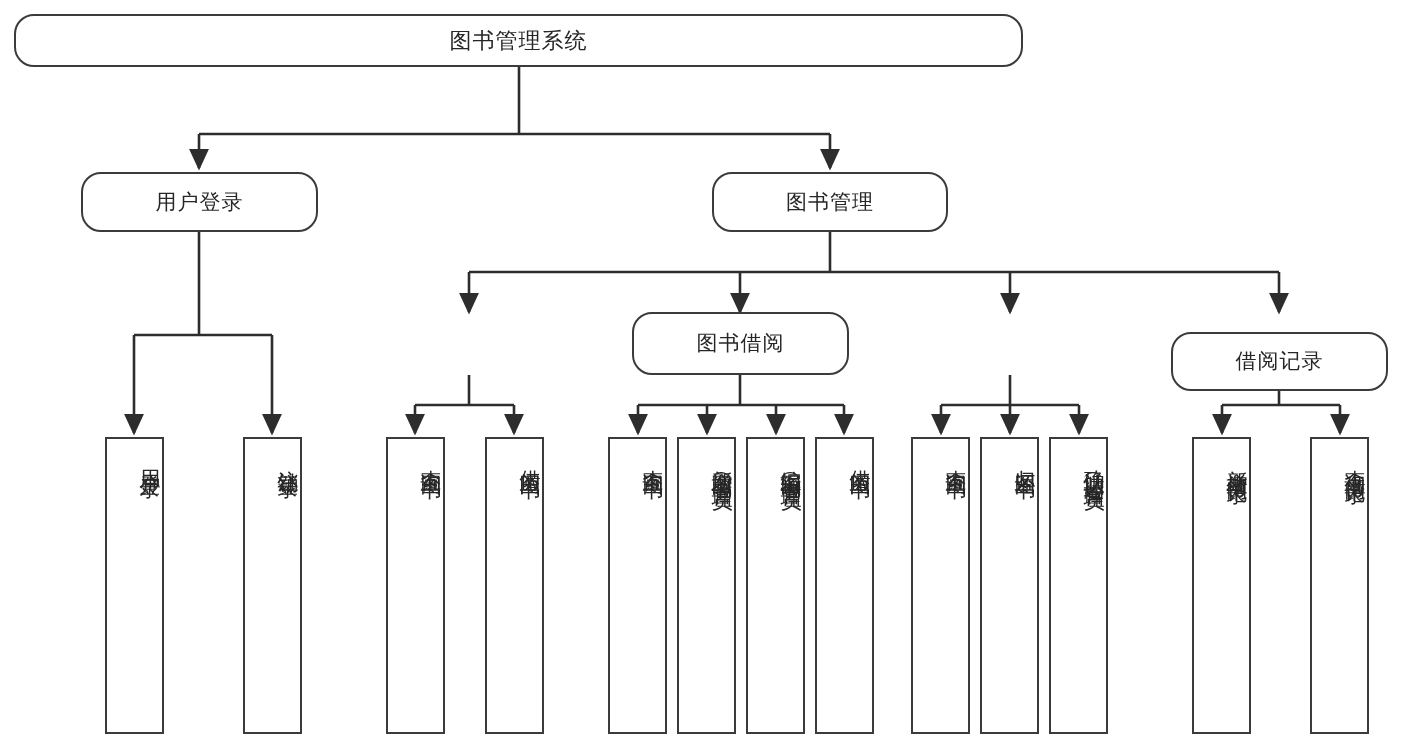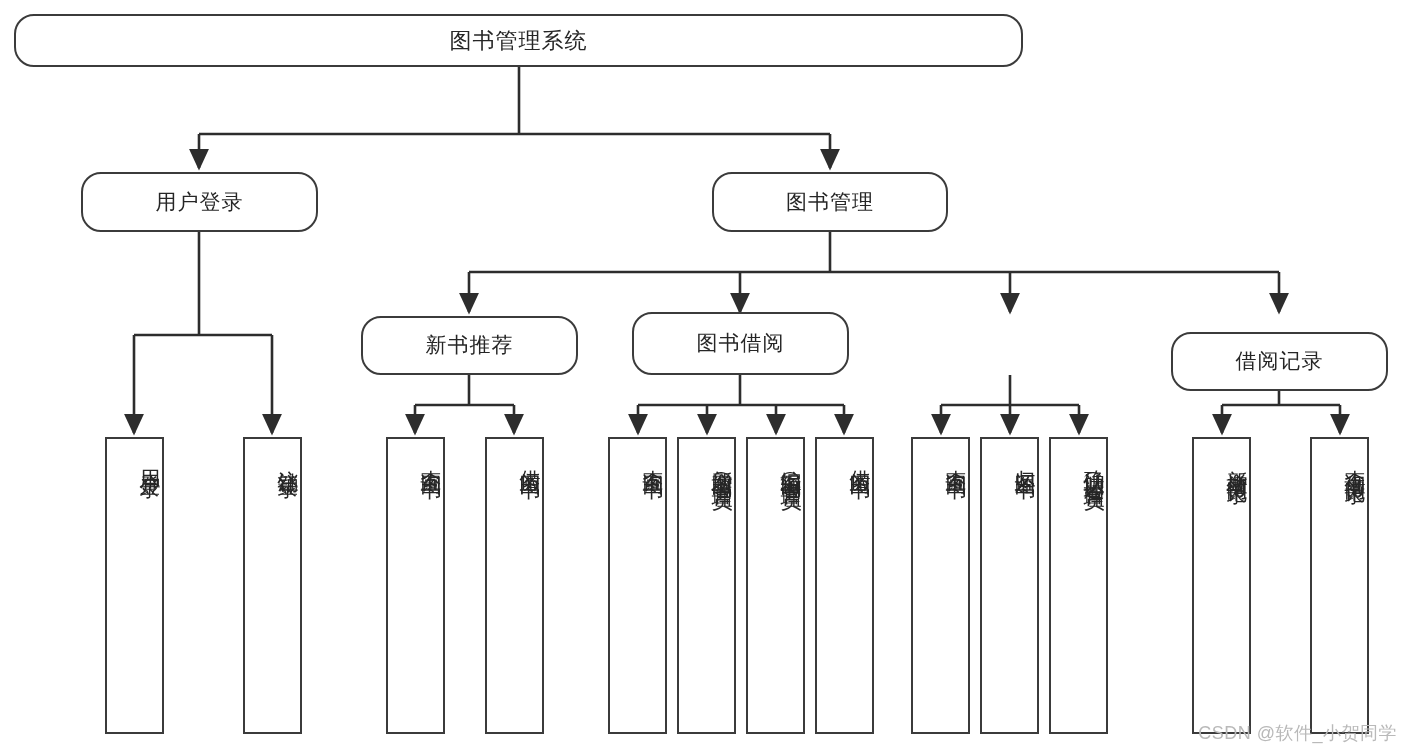--- a/index.html
+++ b/index.html
@@ -127,21 +127,20 @@
       <path d="M1340,405 L1340,433" marker-end="url(#arrow)"></path>
     </g>
   </svg>
 
   <div class="node h root" style="left:14px; top:14px; width:1009px; height:53px;">图书管理系统</div>
 
   <div class="node h" style="left:81px; top:172px; width:237px; height:60px;">用户登录</div>
 
   <div class="node h" style="left:712px; top:172px; width:236px; height:60px;">图书管理</div>
 
-  <div class="node h" style="left:361px; top:316px; width:217px; height:59px;">新书推荐</div>
 
   <div class="node h" style="left:632px; top:312px; width:217px; height:63px;">图书借阅</div>
 
 
   <div class="node h" style="left:1171px; top:332px; width:217px; height:59px;">借阅记录</div>
 
   <div class="node v" style="left:105px; top:437px; width:59px; height:297px;">
     <span class="vtxt">用户登录</span>
   </div>
   <div class="node v" style="left:243px; top:437px; width:59px; height:297px;">
@@ -178,15 +177,14 @@
     <span class="vtxt">确认归还（管理员）</span>
   </div>
 
   <div class="node v" style="left:1192px; top:437px; width:59px; height:297px;">
     <span class="vtxt">新增借阅记录</span>
   </div>
   <div class="node v" style="left:1310px; top:437px; width:59px; height:297px;">
     <span class="vtxt">查询借阅记录</span>
   </div>
 
-  <div class="watermark">CSDN @软件_小贺同学</div>
 
 </div>
 
 </body></html>

